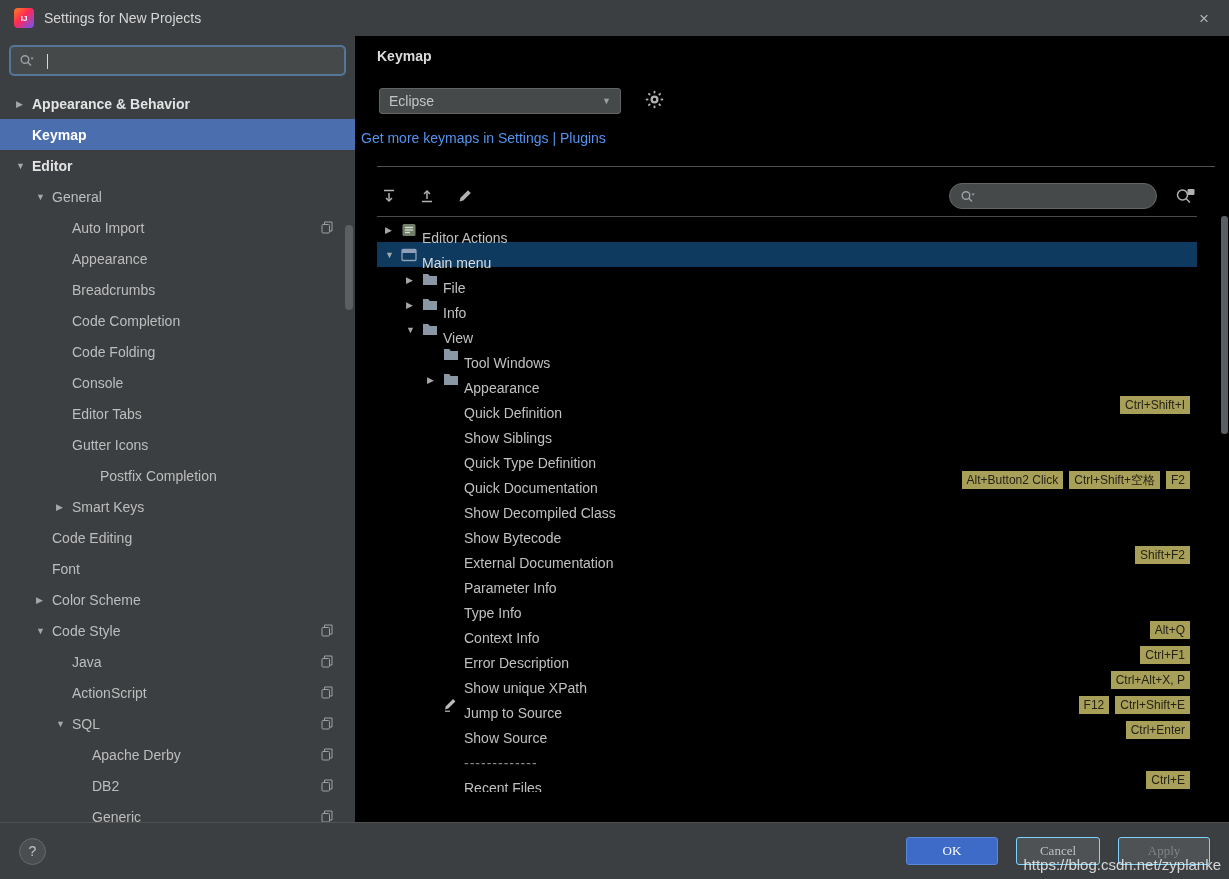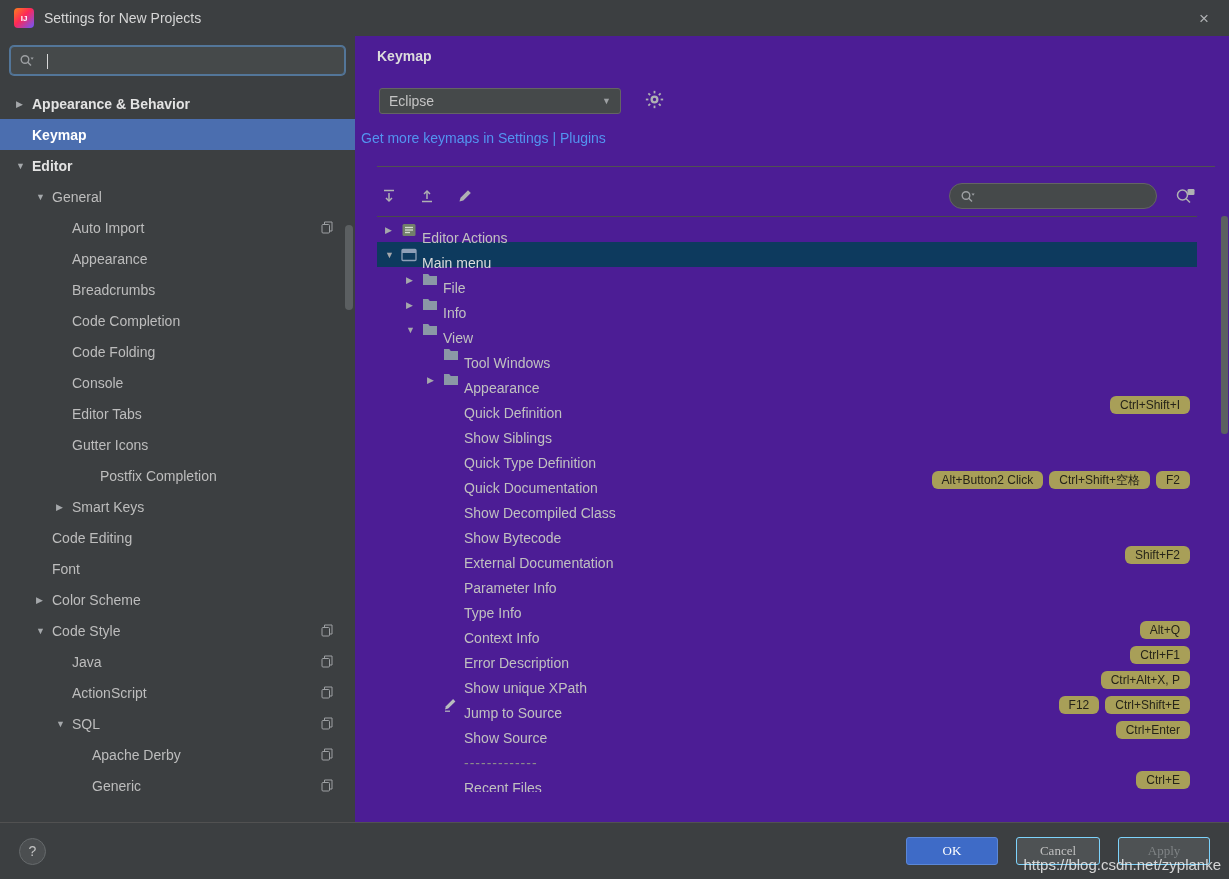--- a/index.html
+++ b/index.html
@@ -1,18 +1,18 @@
 <!DOCTYPE html>
 <html><head>
 <meta charset="utf-8">
 <style>
   *{box-sizing:border-box;margin:0;padding:0}
   html,body{width:1229px;height:879px;overflow:hidden;background:#3c3f41;
     font-family:"Liberation Sans",sans-serif;}
-  .window{position:relative;width:1229px;height:879px;background:#4c1d95;color:#bbb;overflow:hidden;}
+  .window{position:relative;width:1229px;height:879px;background:#000000;color:#bbb;overflow:hidden;}
 
   
   .titlebar{position:absolute;top:0;left:0;right:0;height:36px;display:flex;align-items:center;
     padding:0 14px;gap:10px;background:#3c3f41;}
   .logo{width:20px;height:20px;border-radius:4px;flex:none;
     background:linear-gradient(135deg,#fc801d 0%,#fe2857 45%,#6b57ff 100%);
     color:#fff;font-size:8px;font-weight:bold;display:flex;align-items:center;justify-content:center;}
   .win-title{color:#d6d6d6;font-size:14px;}
   .close{margin-left:auto;color:#afb1b3;font-size:17px;line-height:1;cursor:pointer;padding:2px 6px;}
 
@@ -56,21 +56,21 @@
   .keymap-tree{position:absolute;top:180px;left:21px;width:820px;height:576px;overflow:hidden;
     font-size:14px;border-top:1px solid #4a4a4a;}
   .krow{height:25px;display:flex;align-items:center;color:#c0c0c0;cursor:pointer;padding-right:7px;white-space:nowrap;}
   .krow.ksel{background:#0d3a5e;}
   .krow.ksel .klbl{color:#dcdcdc;}
   .karrow{width:16px;flex:none;font-size:9px;color:#a5a8ab;}
   .ticon{width:21px;flex:none;display:flex;align-items:center;}
   .klbl{overflow:hidden;margin-top:16px;}
   .ksep .klbl{color:#8a8a8a;letter-spacing:1px;}
   .badges{margin-left:auto;display:flex;gap:6px;flex:none;}
-  .kbd{background:#a89f58;color:#262419;font-size:12px;line-height:1;padding:3px 10px;border-radius:6px;white-space:nowrap;}
+  .kbd{background:#a89f58;color:#262419;font-size:12px;line-height:1;padding:3px 5px;border-radius:0;white-space:nowrap;}
   .main-scroll{position:absolute;right:1px;top:216px;width:7px;height:218px;background:#5b5f61;border-radius:3px;}
 
   
   .footer{position:absolute;left:0;right:0;bottom:0;height:57px;border-top:1px solid #515151;
     background:#3c3f41;display:flex;align-items:center;padding:0 19px;}
   .help{width:27px;height:27px;border-radius:50%;border:1px solid #666a6c;background:#4b4e50;color:#c3c3c3;
     display:flex;align-items:center;justify-content:center;font-size:14px;cursor:pointer;}
   .btns{margin-left:auto;display:flex;gap:18px;align-items:center;}
   .btn{height:28px;border-radius:3px;font-size:13px;display:flex;align-items:center;justify-content:center;cursor:pointer;font-family:Liberation Serif, serif;}
   .btn.primary{background:#3e6bc7;border:1px solid #5b87d7;color:#fff;width:92px;}
@@ -213,20 +213,30 @@
           <span class="shared">
             <svg width="12" height="13" viewBox="0 0 12 13">
               <rect x="1" y="3.5" width="7.5" height="8.5" rx="1" fill="none" stroke="#9da0a3"></rect>
               <path d="M3.5 3.5V1H11v9H8.5" fill="none" stroke="#9da0a3"></path>
             </svg>
           </span>
         </div>
         <div class="srow" style="padding-left: 76px;">
           <span class="arrow"></span>
           <span class="slbl">Apache Derby</span>
+          <span class="shared">
+            <svg width="12" height="13" viewBox="0 0 12 13">
+              <rect x="1" y="3.5" width="7.5" height="8.5" rx="1" fill="none" stroke="#9da0a3"></rect>
+              <path d="M3.5 3.5V1H11v9H8.5" fill="none" stroke="#9da0a3"></path>
+            </svg>
+          </span>
+        </div>
+        <div class="srow" style="padding-left: 76px;">
+          <span class="arrow"></span>
+          <span class="slbl">DB2</span>
           <span class="shared">
             <svg width="12" height="13" viewBox="0 0 12 13">
               <rect x="1" y="3.5" width="7.5" height="8.5" rx="1" fill="none" stroke="#9da0a3"></rect>
               <path d="M3.5 3.5V1H11v9H8.5" fill="none" stroke="#9da0a3"></path>
             </svg>
           </span>
         </div>
         <div class="srow" style="padding-left: 76px;">
           <span class="arrow"></span>
           <span class="slbl">Generic</span>

